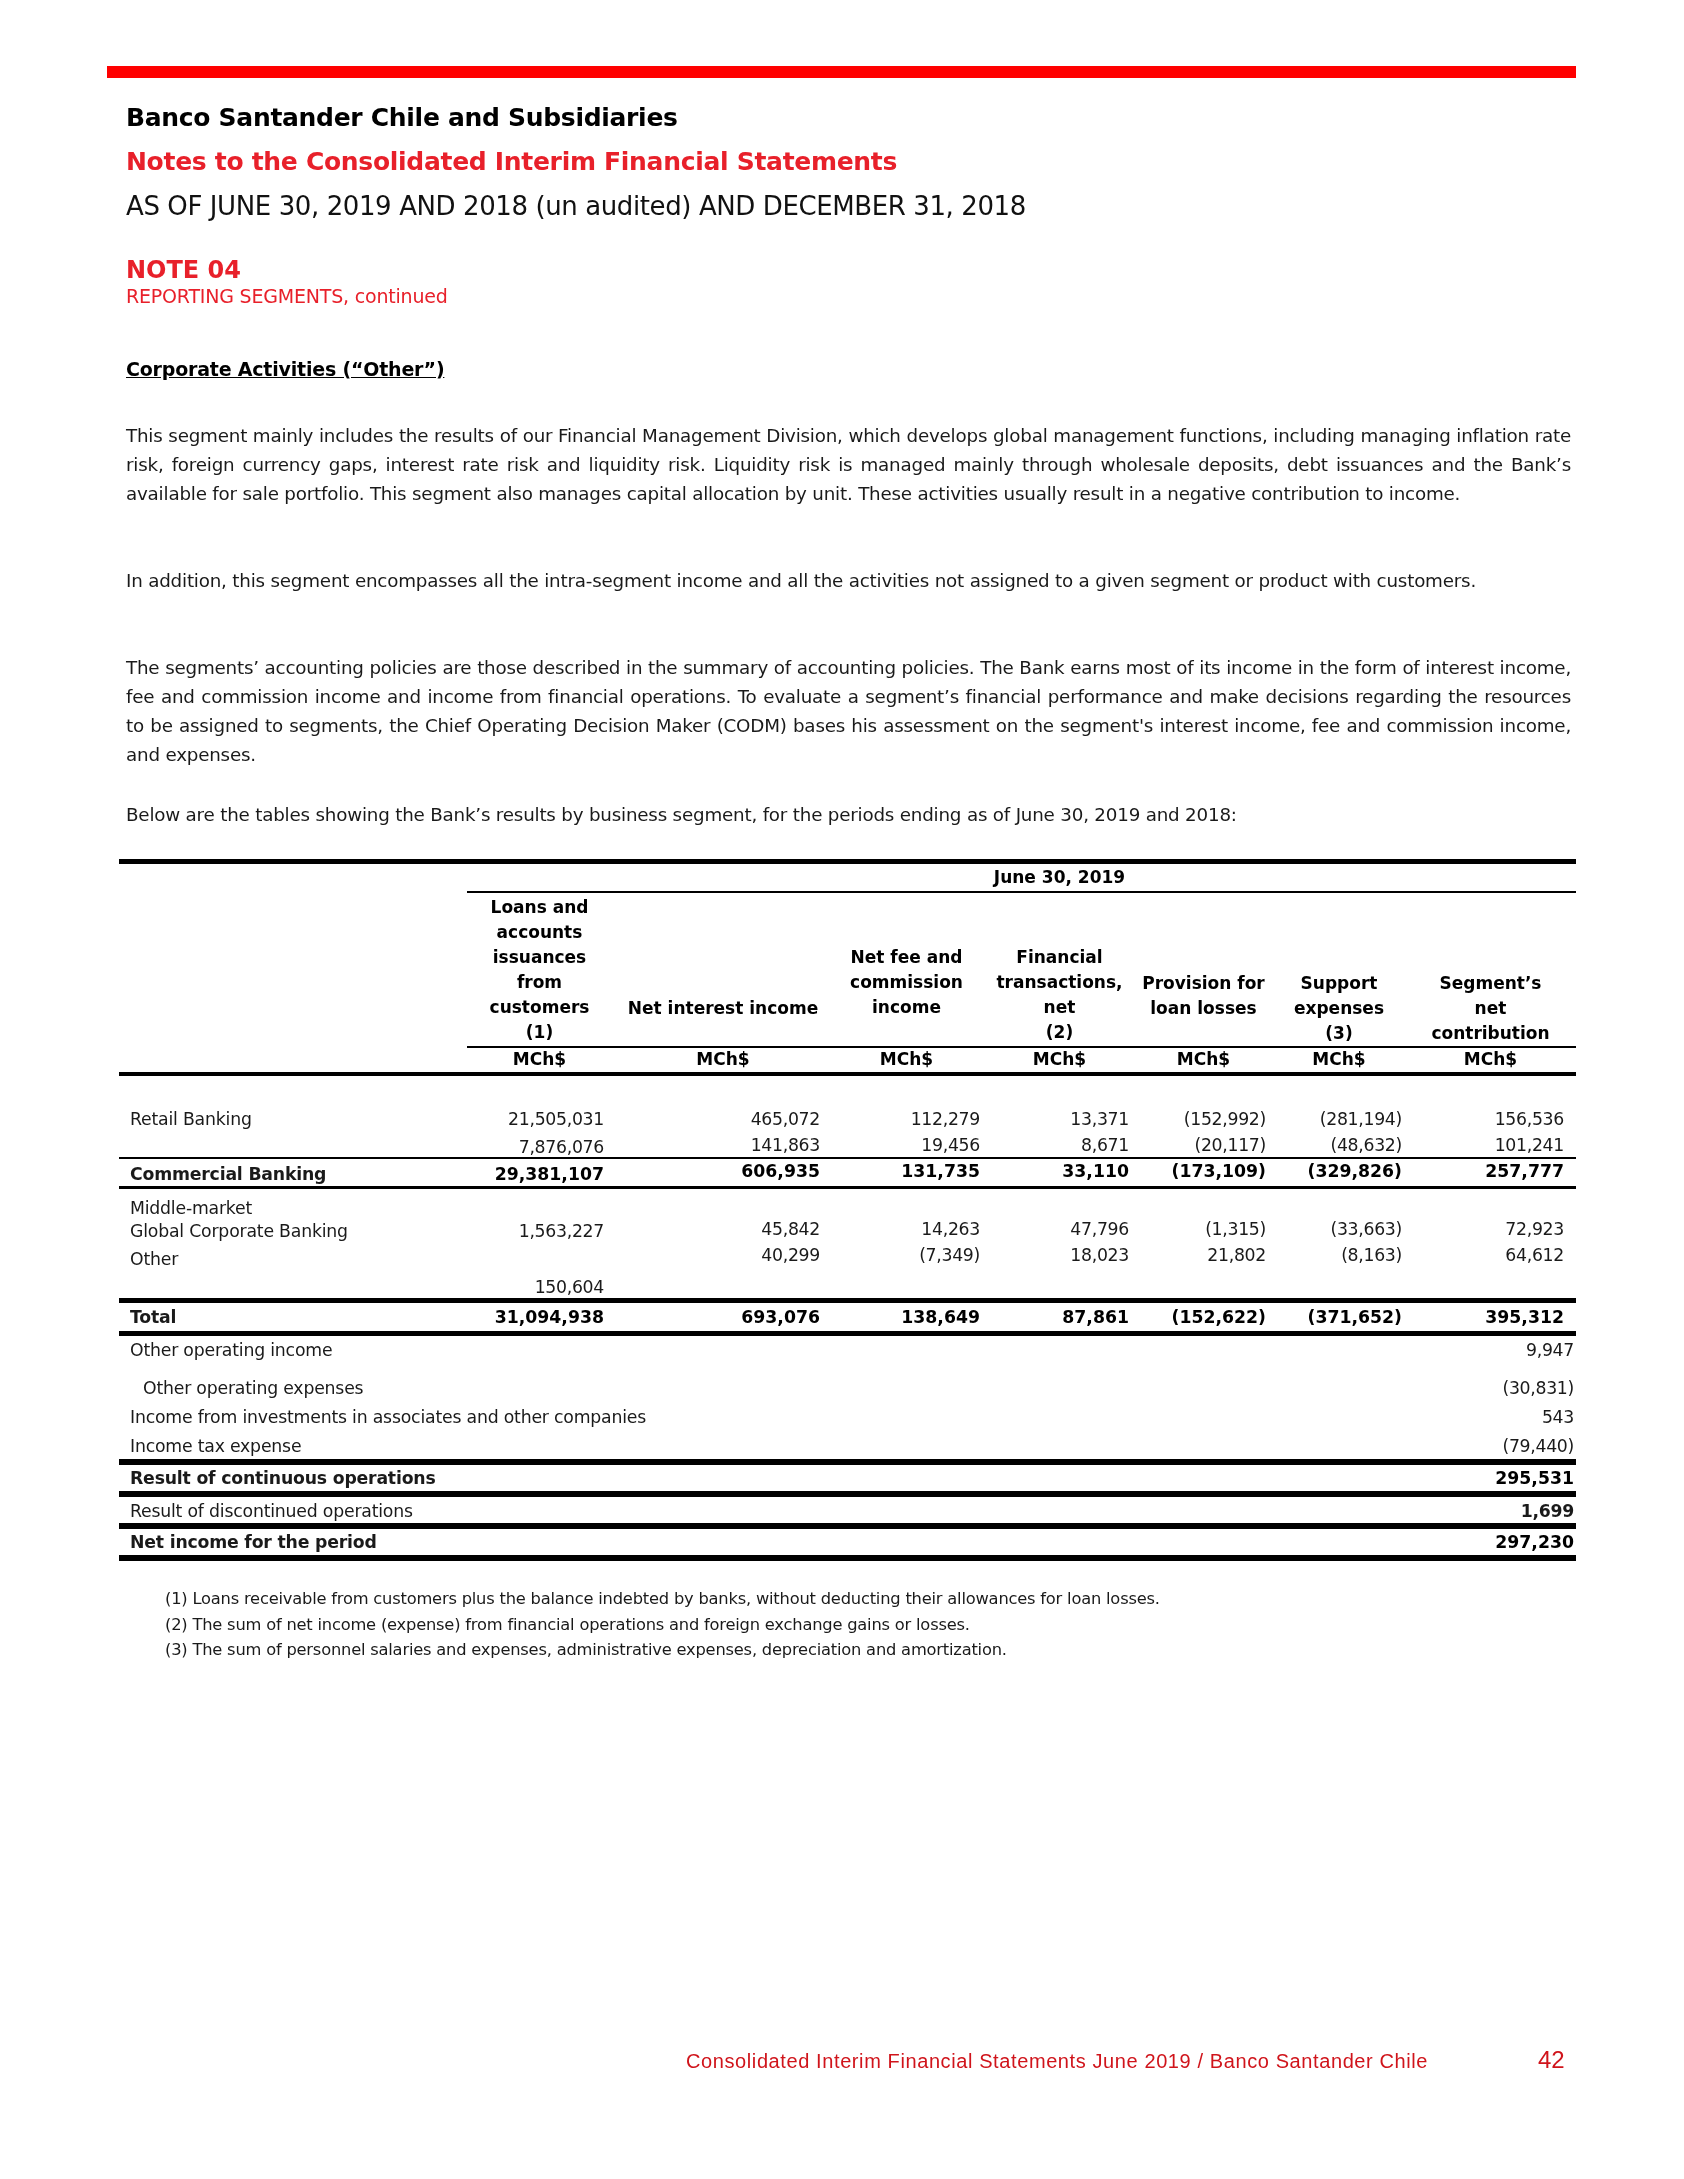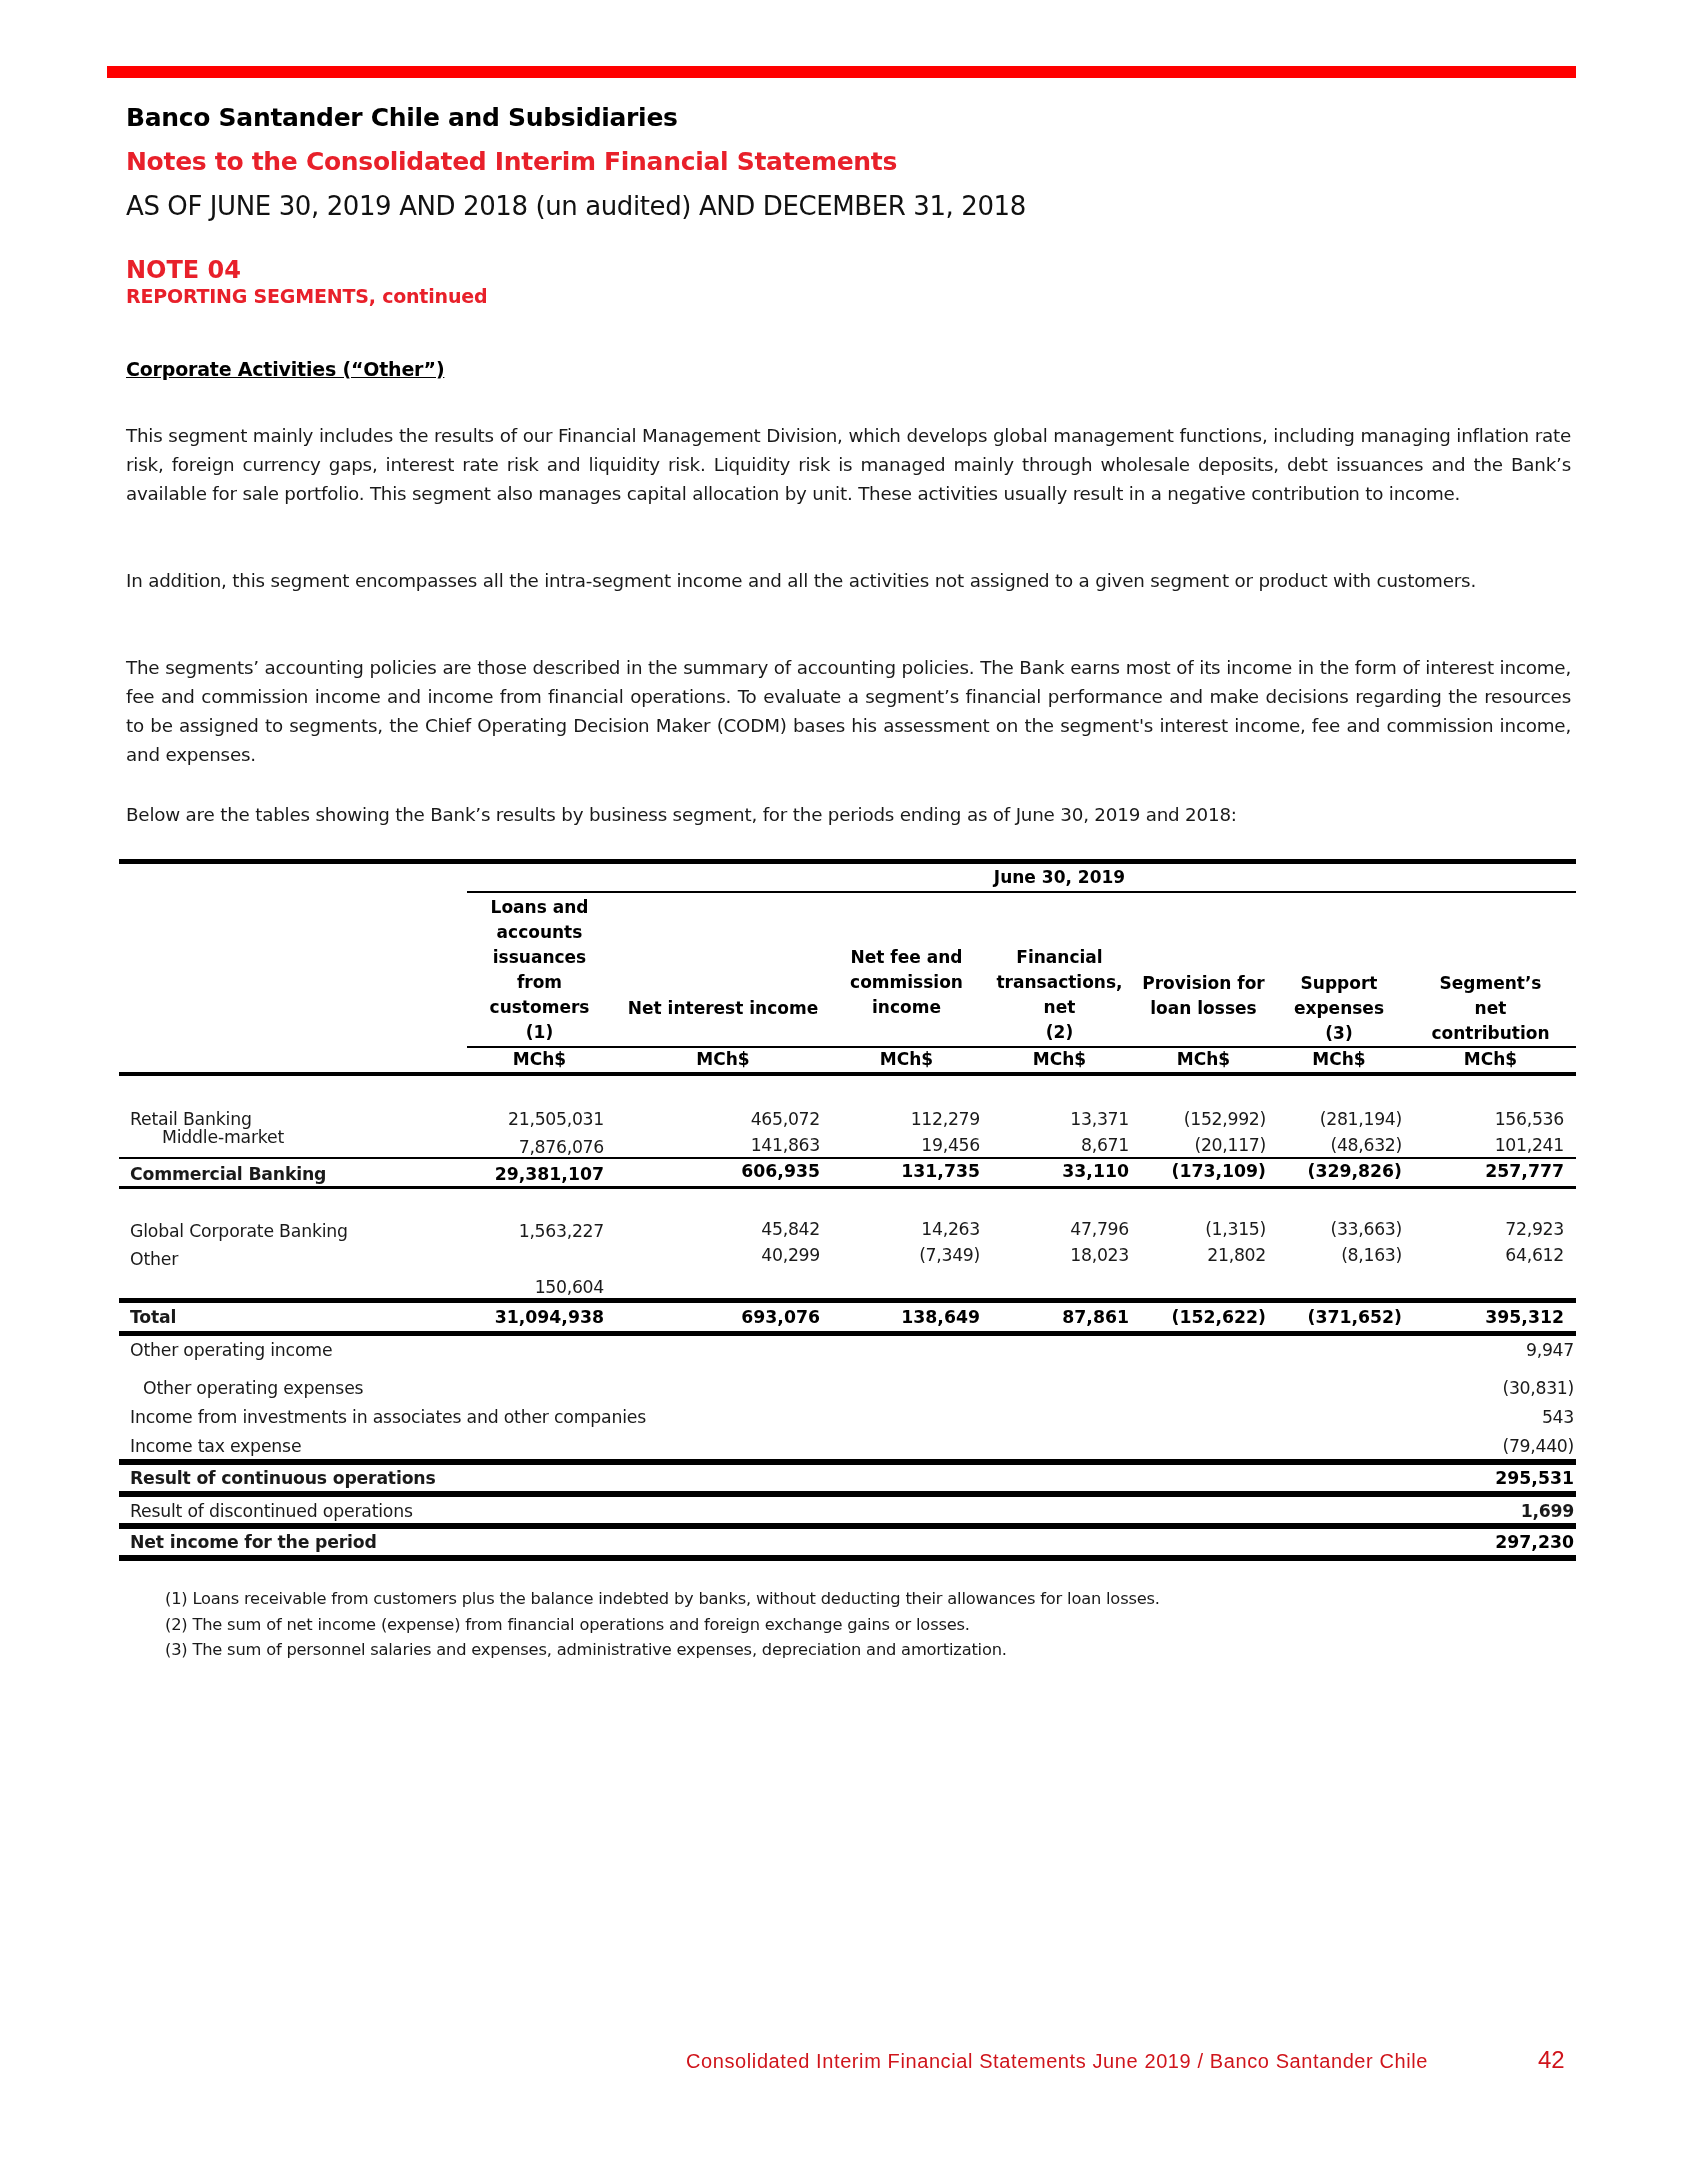--- a/index.html
+++ b/index.html
@@ -3,21 +3,21 @@
 <meta charset="utf-8">
 <style>
   html, body { margin:0; padding:0; background:#ffffff; }
   body { width:1684px; height:2179px; position:relative; overflow:hidden;
          font-family:"DejaVu Sans", "Liberation Sans", sans-serif; color:#1a1a1a; }
   .topbar { position:absolute; left:107px; top:66px; width:1469px; height:12px; background:#ff0000; }
   .h-company { position:absolute; left:126px; top:103px; font-size:25px; font-weight:bold; color:#000; letter-spacing:-0.3px; }
   .h-notes { position:absolute; left:126px; top:147px; font-size:25px; font-weight:bold; color:#e8202a; letter-spacing:-0.3px; }
   .h-asof { position:absolute; left:126px; top:191px; font-size:26px; color:#111; letter-spacing:-0.4px; }
   .note-no { position:absolute; left:126px; top:256px; font-size:24px; font-weight:bold; color:#e8202a; }
-  .note-title { position:absolute; left:126px; top:285px; font-size:19px; font-weight:bold; color:#e8202a; letter-spacing:-0.2px; }
+  .note-title { position:absolute; left:126px; top:285px; font-size:19px; font-weight:normal; color:#e8202a; letter-spacing:-0.2px; }
   .section-title { position:absolute; left:126px; top:358px; font-size:19px; font-weight:bold; text-decoration:underline; color:#000; letter-spacing:-0.2px; }
   .para { position:absolute; left:126px; width:1445px; font-size:18.3px; line-height:29px; text-align:justify; color:#1a1a1a; letter-spacing:-0.2px; }
   .p1 { top:421px; } .p2 { top:566px; } .p3 { top:653px; } .p4 { top:800px; }
   .rule { position:absolute; background:#000; }
   .hdr { position:absolute; font-size:17px; font-weight:bold; text-align:center; line-height:25px; color:#000; }
   .num { position:absolute; font-size:17.3px; text-align:right; white-space:nowrap; color:#1a1a1a; letter-spacing:-0.3px; }
   .b { font-weight:bold; color:#000; letter-spacing:0; }
   .lbl { position:absolute; left:130px; font-size:17.3px; white-space:nowrap; color:#1a1a1a; letter-spacing:-0.2px; }
 
   .foot { position:absolute; left:165px; font-size:16.3px; color:#1a1a1a; letter-spacing:-0.2px; }
@@ -99,21 +99,21 @@
     <div class="num" style="right:1080px;top:1109px;">21,505,031</div>
     <div class="num" style="right:864px;top:1109px;">465,072</div>
     <div class="num" style="right:704px;top:1109px;">112,279</div>
     <div class="num" style="right:555px;top:1109px;">13,371</div>
     <div class="num" style="right:418px;top:1109px;">(152,992)</div>
     <div class="num" style="right:282px;top:1109px;">(281,194)</div>
     <div class="num" style="right:120px;top:1109px;">156,536</div>
   </div>
 
   <div>
-    <div class="lbl" style="top:1127px;margin-left:32px;">Middle-market</div>
+    <div class="lbl" style="top:1198px;">Middle-market</div>
     <div class="num" style="right:1080px;top:1137px;">7,876,076</div>
     <div class="num" style="right:864px;top:1135px;">141,863</div>
     <div class="num" style="right:704px;top:1135px;">19,456</div>
     <div class="num" style="right:555px;top:1135px;">8,671</div>
     <div class="num" style="right:418px;top:1135px;">(20,117)</div>
     <div class="num" style="right:282px;top:1135px;">(48,632)</div>
     <div class="num" style="right:120px;top:1135px;">101,241</div>
   </div>
   <div class="rule" style="left:119px;top:1157px;width:1457px;height:2px;"></div>
 

